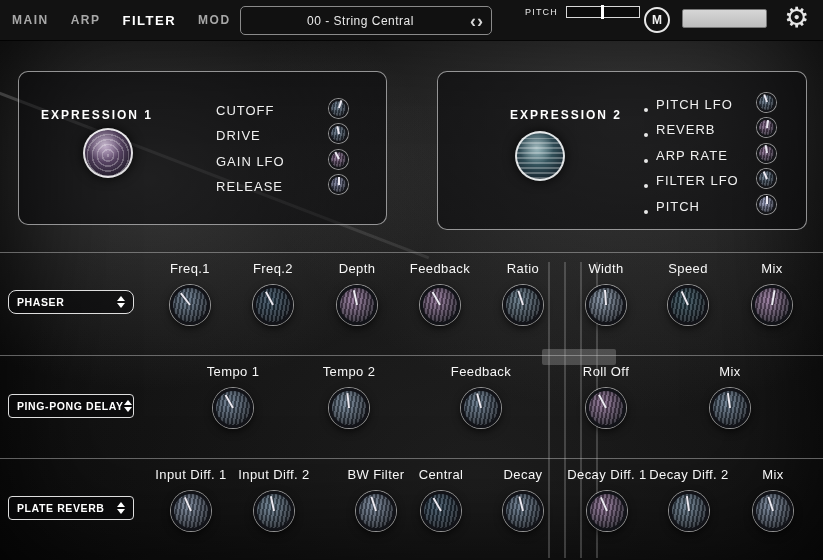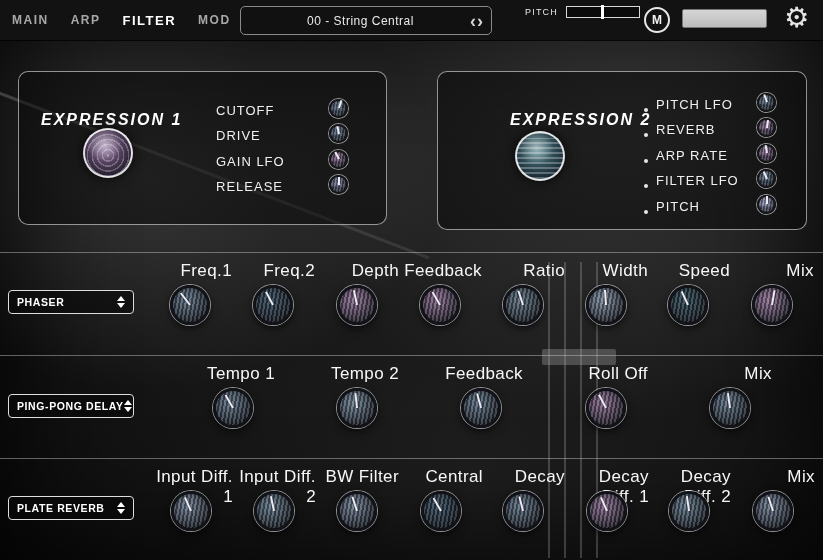--- a/index.html
+++ b/index.html
@@ -41,21 +41,21 @@
     display:flex;align-items:center;justify-content:center;font-size:12px;font-weight:bold;color:#f2f2f2;cursor:pointer;}
   .vol{position:absolute;left:682px;top:9px;width:83px;height:17px;border:1px solid #777;border-radius:2px;
     background:linear-gradient(#d6d6d6,#bdbdbd);cursor:pointer;}
   .gear{position:absolute;left:784px;top:1px;font-size:28px;color:#e6e6e6;cursor:pointer;
     font-family:"DejaVu Sans", sans-serif;}
   
   .panel{position:absolute;border:1px solid rgba(255,255,255,.55);border-radius:10px;
     background:rgba(8,8,10,.50);}
   .panel1{left:18px;top:71px;width:367px;height:152px;}
   .panel2{left:437px;top:71px;width:368px;height:157px;}
-  .panel-title{position:absolute;font-size:16px;font-weight:bold;letter-spacing:2px;color:#ffffff;font-style:italic;}
+  .panel-title{position:absolute;font-size:12px;font-weight:bold;letter-spacing:2px;color:#ffffff;}
   .panel1 .panel-title{left:22px;top:26px;}
   .panel2 .panel-title{left:28px;top:26px;margin-left:44px;}
   .sphere{position:absolute;width:46px;height:46px;border-radius:50%;border:2px solid rgba(255,255,255,.85);
     box-shadow:0 0 12px rgba(0,0,0,.8);cursor:pointer;
     background:
       radial-gradient(circle at 42% 32%, rgba(255,255,255,.50), transparent 42%),
       repeating-radial-gradient(circle at 50% 55%, rgba(255,255,255,.26) 0 1.5px, transparent 1.5px 5px),
       radial-gradient(circle at 45% 38%, var(--c,#777), #1c1724 82%);}
   .sphere.lines{background:
       radial-gradient(circle at 42% 32%, rgba(255,255,255,.45), transparent 42%),
@@ -75,27 +75,27 @@
       repeating-linear-gradient(100deg, rgba(0,0,0,.30) 0 1.5px, rgba(255,255,255,.14) 1.5px 3px),
       radial-gradient(circle at 40% 35%, var(--c,#5d7186), #14161b 90%);}
   .mini-knob::after{content:"";position:absolute;left:50%;top:50%;width:2px;height:8px;background:#eceaf2;
     transform-origin:50% 0;transform:translateX(-50%) rotate(calc(180deg + var(--a,0deg)));}
   
   .fxrow{position:absolute;left:0;width:823px;height:103px;border-top:1px solid rgba(205,205,205,.45);}
   .fxrow1{top:252px;} .fxrow2{top:355px;} .fxrow3{top:458px;}
   .fx-select{position:absolute;left:8px;width:126px;height:24px;border:1px solid #dedede;border-radius:4px;
     background:rgba(8,8,10,.60);display:flex;align-items:center;justify-content:space-between;
     padding:0 8px;box-sizing:border-box;cursor:pointer;}
-  .fxrow1 .fx-select{top:37px;} .fxrow2 .fx-select{top:38px;} .fxrow3 .fx-select{top:37px;}
+  .fxrow1 .fx-select{top:37px;border-radius:8px;} .fxrow2 .fx-select{top:38px;} .fxrow3 .fx-select{top:37px;}
   .fx-select-label{font-size:10.5px;font-weight:bold;letter-spacing:.6px;color:#ffffff;white-space:nowrap;}
   .updown{display:flex;flex-direction:column;gap:2px;align-items:center;}
   .tri-up{width:0;height:0;border-left:4px solid transparent;border-right:4px solid transparent;border-bottom:5px solid #fff;}
   .tri-down{width:0;height:0;border-left:4px solid transparent;border-right:4px solid transparent;border-top:5px solid #fff;}
   .kgroup{position:absolute;top:8px;width:84px;text-align:center;}
-  .klabel{font-size:17px;letter-spacing:.4px;color:#f7f7f7;height:17px;text-align:right;}
+  .klabel{font-size:13px;letter-spacing:.4px;color:#f7f7f7;height:17px;}
   .knob{position:relative;width:34px;height:34px;border-radius:50%;border:3px solid #121318;margin:7px auto 0;
     box-shadow:0 0 0 1px rgba(255,255,255,.55), 0 3px 8px rgba(0,0,0,.7);cursor:pointer;
     background:
       repeating-linear-gradient(100deg, rgba(0,0,0,.32) 0 2px, rgba(255,255,255,.14) 2px 4px),
       radial-gradient(circle at 40% 35%, var(--c,#5d7186), #14161b 88%);}
   .knob::after{content:"";position:absolute;left:50%;top:50%;width:2px;height:15px;background:#eceaf2;
     box-shadow:0 0 2px rgba(0,0,0,.8);transform-origin:50% 0;
     transform:translateX(-50%) rotate(calc(180deg + var(--a,0deg)));}
 </style>
 </head>
@@ -234,21 +234,21 @@
       <span class="fx-select-label">PING-PONG DELAY</span>
       <span class="updown">
           <span class="tri-up"></span>
           <span class="tri-down"></span>
         </span>
     </div>
     <div class="kgroup" style="left:191px">
       <div class="klabel">Tempo 1</div>
       <div class="knob" style="--c: #5d7186; --a: -30deg;"></div>
     </div>
-    <div class="kgroup" style="left:315px">
+    <div class="kgroup" style="left:307px">
       <div class="klabel">Tempo 2</div>
       <div class="knob" style="--c: #6b7f93; --a: -6deg;"></div>
     </div>
     <div class="kgroup" style="left:439px">
       <div class="klabel">Feedback</div>
       <div class="knob" style="--c: #5d7186; --a: -15deg;"></div>
     </div>
     <div class="kgroup" style="left:564px">
       <div class="klabel">Roll Off</div>
       <div class="knob" style="--c: #8a6b91; --a: -28deg;"></div>
@@ -268,21 +268,21 @@
         </span>
     </div>
     <div class="kgroup" style="left:149px">
       <div class="klabel">Input Diff. 1</div>
       <div class="knob" style="--c: #6d7b91; --a: -24deg;"></div>
     </div>
     <div class="kgroup" style="left:232px">
       <div class="klabel">Input Diff. 2</div>
       <div class="knob" style="--c: #5f7588; --a: -12deg;"></div>
     </div>
-    <div class="kgroup" style="left:315px">
+    <div class="kgroup" style="left:334px">
       <div class="klabel">BW Filter</div>
       <div class="knob" style="--c: #6a7a90; --a: -18deg;"></div>
     </div>
     <div class="kgroup" style="left:399px">
       <div class="klabel">Central</div>
       <div class="knob" style="--c: #32495c; --a: -30deg;"></div>
     </div>
     <div class="kgroup" style="left:481px">
       <div class="klabel">Decay</div>
       <div class="knob" style="--c: #5d7186; --a: -14deg;"></div>

